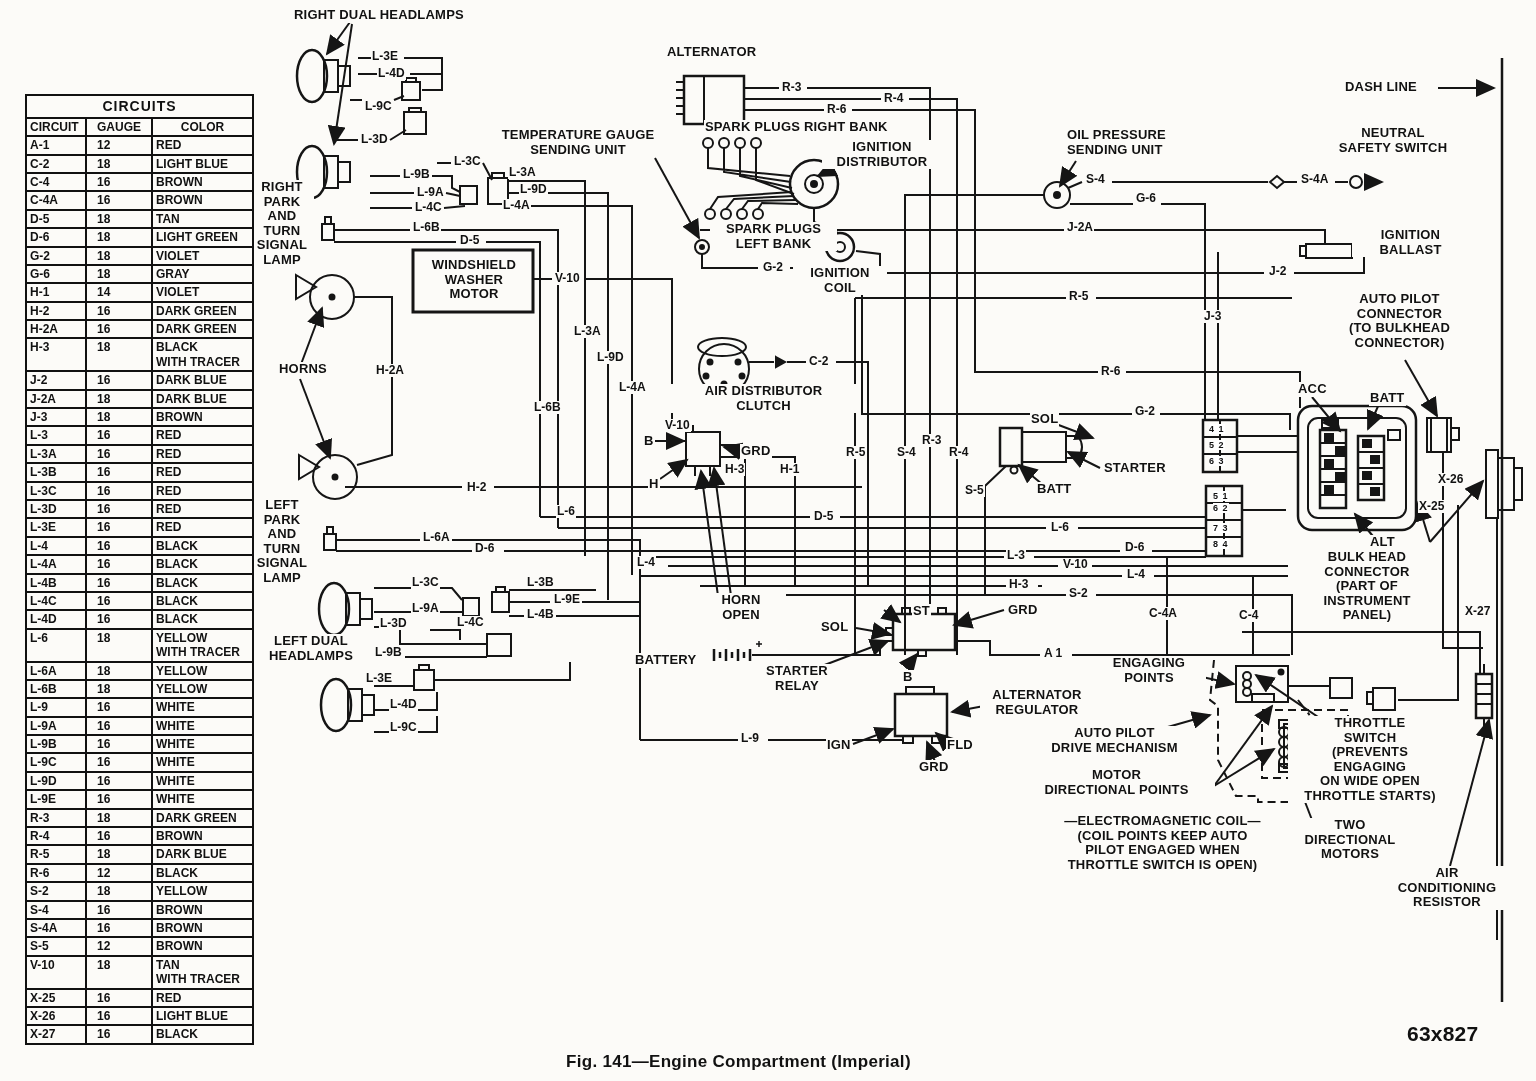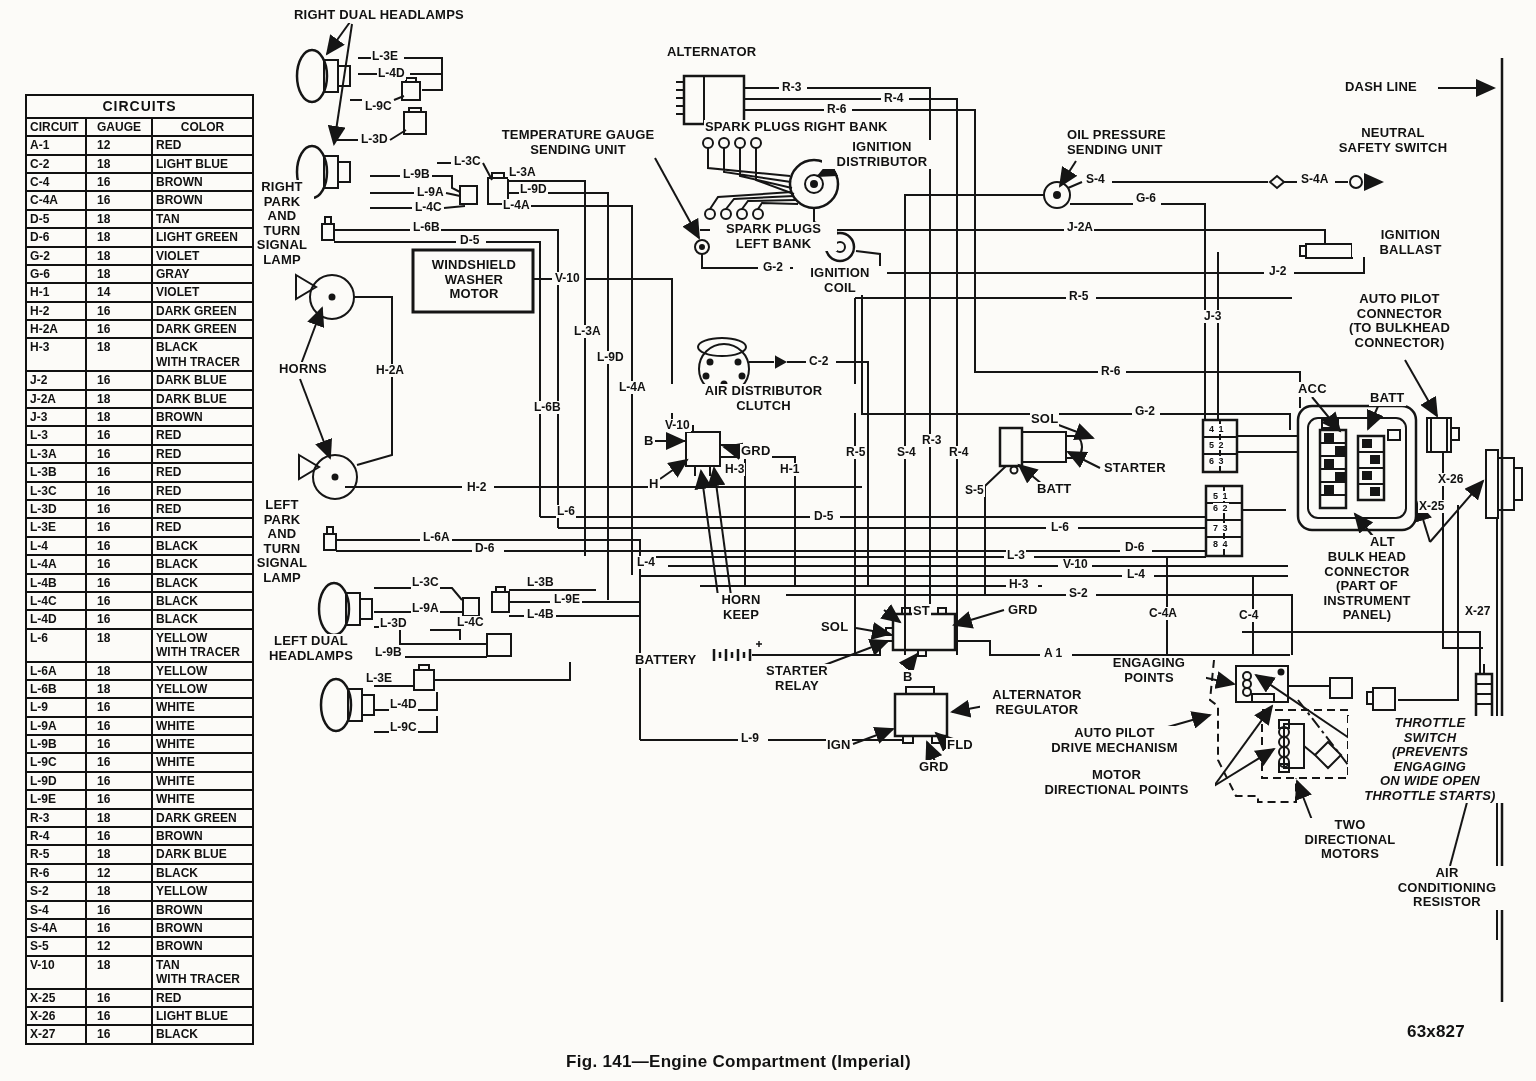--- a/index.html
+++ b/index.html
@@ -6,21 +6,21 @@
   .page{position:relative;width:1536px;height:1081px;background:#fcfbf8;overflow:hidden;
         font-family:"Liberation Sans",sans-serif;color:#111;}
   svg.art{position:absolute;left:0;top:0;z-index:1;}
   .labels{position:absolute;left:0;top:0;width:1536px;height:1010px;z-index:2;pointer-events:none;}
   .lab{position:absolute;font-weight:700;font-size:13px;line-height:1.12;letter-spacing:.2px;
        white-space:pre-line;background:#fcfbf8;padding:0 1px;}
   .lab.c{text-align:center;}
   .lab.w{font-size:12px;letter-spacing:0;}
   .lab.t{font-size:9px;letter-spacing:1px;padding:0;background:#fff;}
   .lab.cap{font-size:17px;letter-spacing:.3px;background:transparent;}
-  .lab.code{font-size:17px;background:transparent;}
+  .lab.code{font-size:21px;background:transparent;}
   table.circuits{position:absolute;left:25px;top:94px;width:229px;z-index:3;
        border-collapse:collapse;background:#fcfbf8;}
   table.circuits th,table.circuits td{border:2px solid #111;font-weight:700;
        font-size:12px;line-height:1.2;padding:1px 3px;vertical-align:top;}
   table.circuits th.title{font-size:14px;text-align:center;letter-spacing:1px;padding:2px;}
   table.circuits th{text-align:left;}
   table.circuits th.ctr{text-align:center;}
   table.circuits td.g{padding-left:10px;}
 </style>
 </head>
@@ -411,44 +411,48 @@
 PARK
 AND
 TURN
 SIGNAL
 LAMP</div>
       <div class="lab c" style="left: 256px; top: 634px; width: 108px;">LEFT  DUAL
 HEADLAMPS</div>
       <div class="lab c" style="left: 670px; top: 384px; width: 185px;">AIR  DISTRIBUTOR
 CLUTCH</div>
       <div class="lab c" style="left: 696px; top: 593px; width: 88px;">HORN
-KEEP</div>
+OPEN</div>
       <div class="lab" style="left: 634px; top: 646px; margin-top: 7px;">BATTERY</div>
       <div class="lab c" style="left: 750px; top: 664px; width: 92px;">STARTER
 RELAY</div>
       <div class="lab" style="left: 820px; top: 620px;">SOL</div>
       <div class="lab" style="left: 864px; top: 604px; margin-left: 48px;">ST</div>
       <div class="lab" style="left: 1007px; top: 603px;">GRD</div>
       <div class="lab" style="left: 902px; top: 670px;">B</div>
       <div class="lab w" style="left: 1043px; top: 647px;">A 1</div>
       <div class="lab c" style="left: 980px; top: 688px; width: 112px;">ALTERNATOR
 REGULATOR</div>
       <div class="lab" style="left: 826px; top: 738px;">IGN</div>
       <div class="lab" style="left: 946px; top: 738px;">FLD</div>
       <div class="lab" style="left: 918px; top: 760px;">GRD</div>
       <div class="lab c" style="left: 1092px; top: 656px; width: 112px;">ENGAGING
 POINTS</div>
       <div class="lab c" style="left: 1036px; top: 726px; width: 155px;">AUTO  PILOT
 DRIVE  MECHANISM</div>
       <div class="lab c" style="left: 1018px; top: 768px; width: 195px;">MOTOR
 DIRECTIONAL  POINTS</div>
+      <div class="lab c" style="left: 1024px; top: 814px; width: 275px;">—ELECTROMAGNETIC  COIL—
+(COIL  POINTS  KEEP  AUTO
+PILOT  ENGAGED  WHEN
+THROTTLE  SWITCH  IS  OPEN)</div>
       <div class="lab c" style="left: 1285px; top: 818px; width: 128px;">TWO
 DIRECTIONAL
 MOTORS</div>
-      <div class="lab c" style="left: 1348px; top: 716px; width: 162px; font-style: italic;">THROTTLE
+      <div class="lab c" style="left: 1288px; top: 716px; width: 162px;">THROTTLE
 SWITCH
 (PREVENTS
 ENGAGING
 ON  WIDE  OPEN
 THROTTLE  STARTS)</div>
       <div class="lab c" style="left: 1375px; top: 866px; width: 142px;">AIR
 CONDITIONING
 RESISTOR</div>
       <div class="lab" style="left: 1103px; top: 461px;">STARTER</div>
       <div class="lab" style="left: 1036px; top: 482px;">BATT</div>

